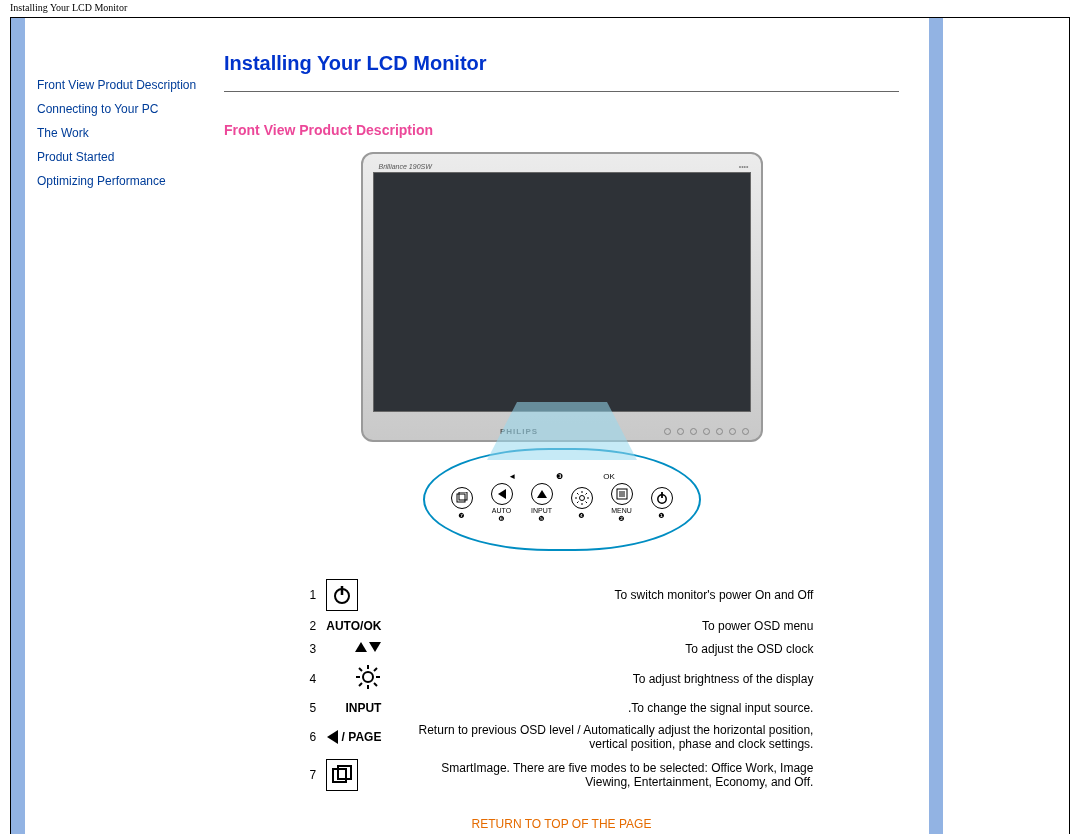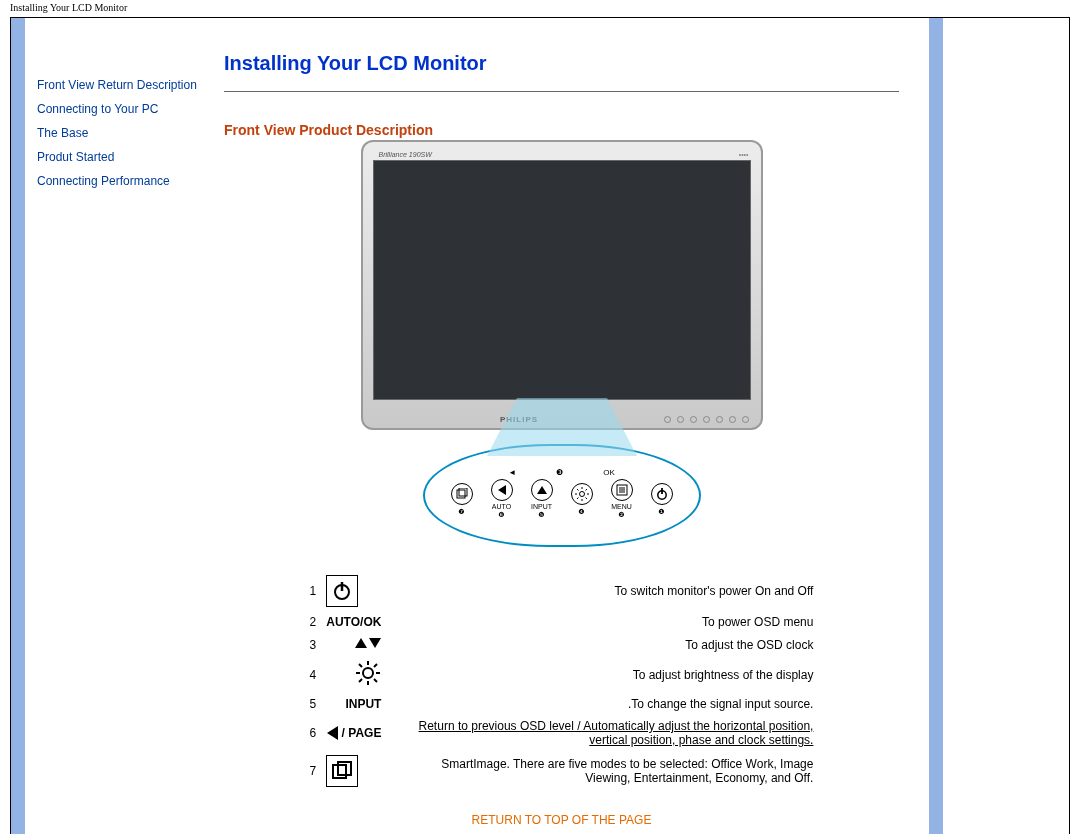--- a/index.html
+++ b/index.html
@@ -51,28 +51,28 @@
       font-weight: bold;
       font-size: 20px;
       margin: 0 0 16px 0;
     }
     hr.sep {
       border: none;
       border-top: 1px solid #666;
       margin: 0;
     }
     .section-title {
-      color: #c2410c;
+      color: #ec4899;
       font-weight: bold;
       font-size: 14px;
-      margin: 30px 0 2px 0;
+      margin: 30px 0 14px 0;
     }
     .monitor-illustration {
       text-align: center;
-      margin-bottom: 22px;
+      margin-bottom: 14px;
     }
     .monitor-frame {
       display: inline-block;
       border: 2px solid #9a9a9a;
       border-radius: 12px;
       padding: 8px;
       background: linear-gradient(#ececec,#c9c9c9);
       width: 382px;
       height: 270px;
       position: relative;
@@ -223,25 +223,25 @@
   </style>
 </head>
 <body>
 
 <div class="page-header">Installing Your LCD Monitor</div>
 
 <div class="page-wrapper">
   <div class="columns">
     <div class="blue-bar"></div>
     <nav class="sidebar">
-      <a href="#">Front View Return Description</a>
+      <a href="#">Front View Produt Description</a>
       <a href="#">Connecting to Your PC</a>
-      <a href="#">The Base</a>
+      <a href="#">The Work</a>
       <a href="#">Produt Started</a>
-      <a href="#">Connecting Performance</a>
+      <a href="#">Optimizing Performance</a>
     </nav>
 
     <main class="content">
       <h1 class="page-title">Installing Your LCD Monitor</h1>
       <hr class="sep">
 
       <div class="section-title">Front View Product Description</div>
 
       <div class="monitor-illustration">
         <div class="monitor-frame">
@@ -396,21 +396,21 @@
         <tr>
           <td class="num">5</td>
           <td><b>INPUT</b></td>
           <td>.To change the signal input source.</td>
         </tr>
         <tr>
           <td class="num">6</td>
           <td style="white-space:nowrap;">
             <span class="triangle-left" style="border-right-width:11px;border-top-width:7px;border-bottom-width:7px;vertical-align:middle;"></span><b> / PAGE</b>
           </td>
-          <td style="max-width:420px;text-decoration:underline;">Return to previous OSD level / Automatically adjust the horizontal position, vertical position, phase and clock settings.</td>
+          <td style="max-width:420px;">Return to previous OSD level / Automatically adjust the horizontal position, vertical position, phase and clock settings.</td>
         </tr>
         <tr>
           <td class="num">7</td>
           <td>
             <span class="legend-icon-box">
               <svg width="22" height="22">
                     <rect x="2" y="5" width="13" height="13" fill="none" stroke="#000" stroke-width="2"></rect>
                     <rect x="7" y="2" width="13" height="13" fill="none" stroke="#000" stroke-width="2"></rect>
                   </svg>
             </span>

